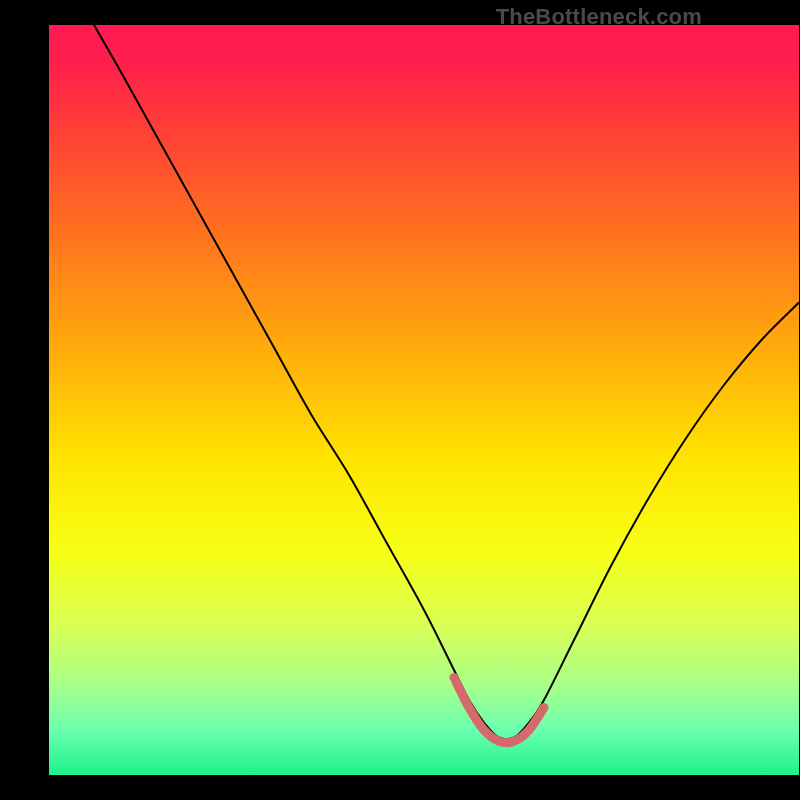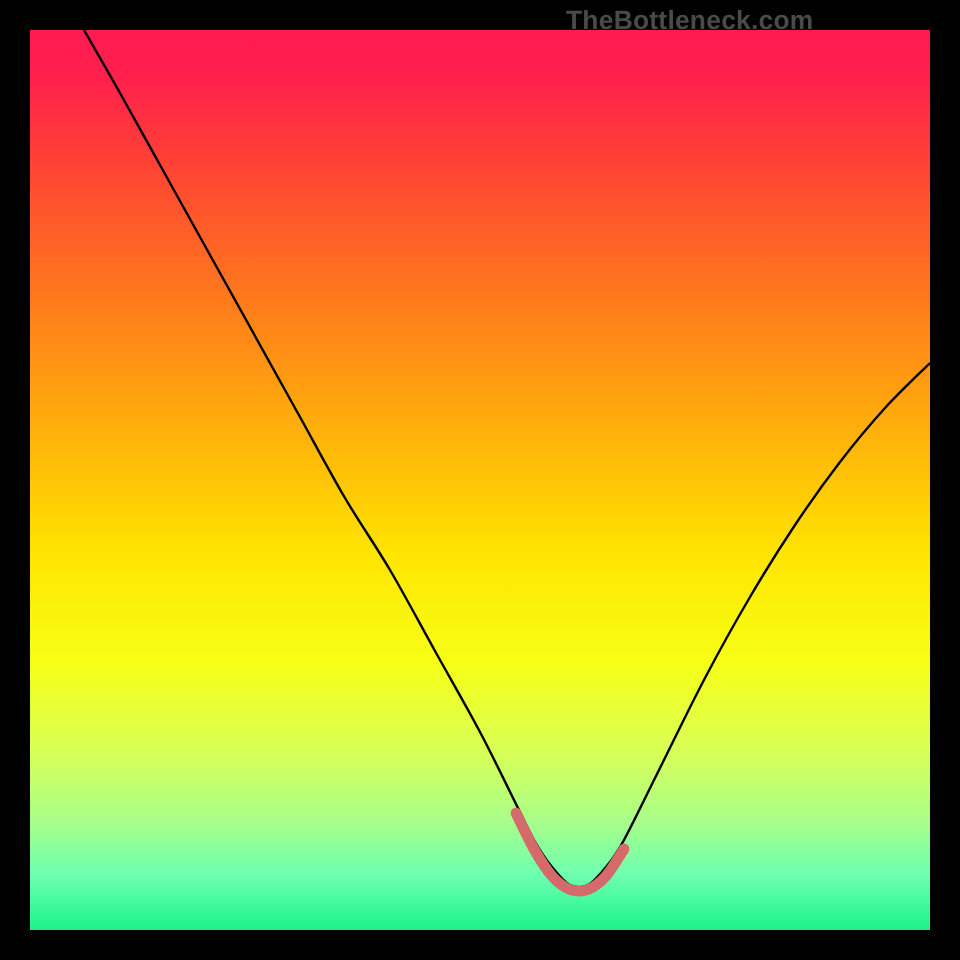--- a/index.html
+++ b/index.html
@@ -9,20 +9,21 @@
     height: 800px;
     background: #000000;
     overflow: hidden;
     font-family: Arial, Helvetica, sans-serif;
   }
   .frame {
     position: relative;
     width: 688px;
     height: 800px;
     background: #000000;
+    margin-left: 24px;
   }
   .watermark {
     position: absolute;
     top: 4px;
     right: 10px;
     color: #4a4a4a;
     font-size: 22px;
     font-weight: 600;
     letter-spacing: 0.2px;
     z-index: 20;

